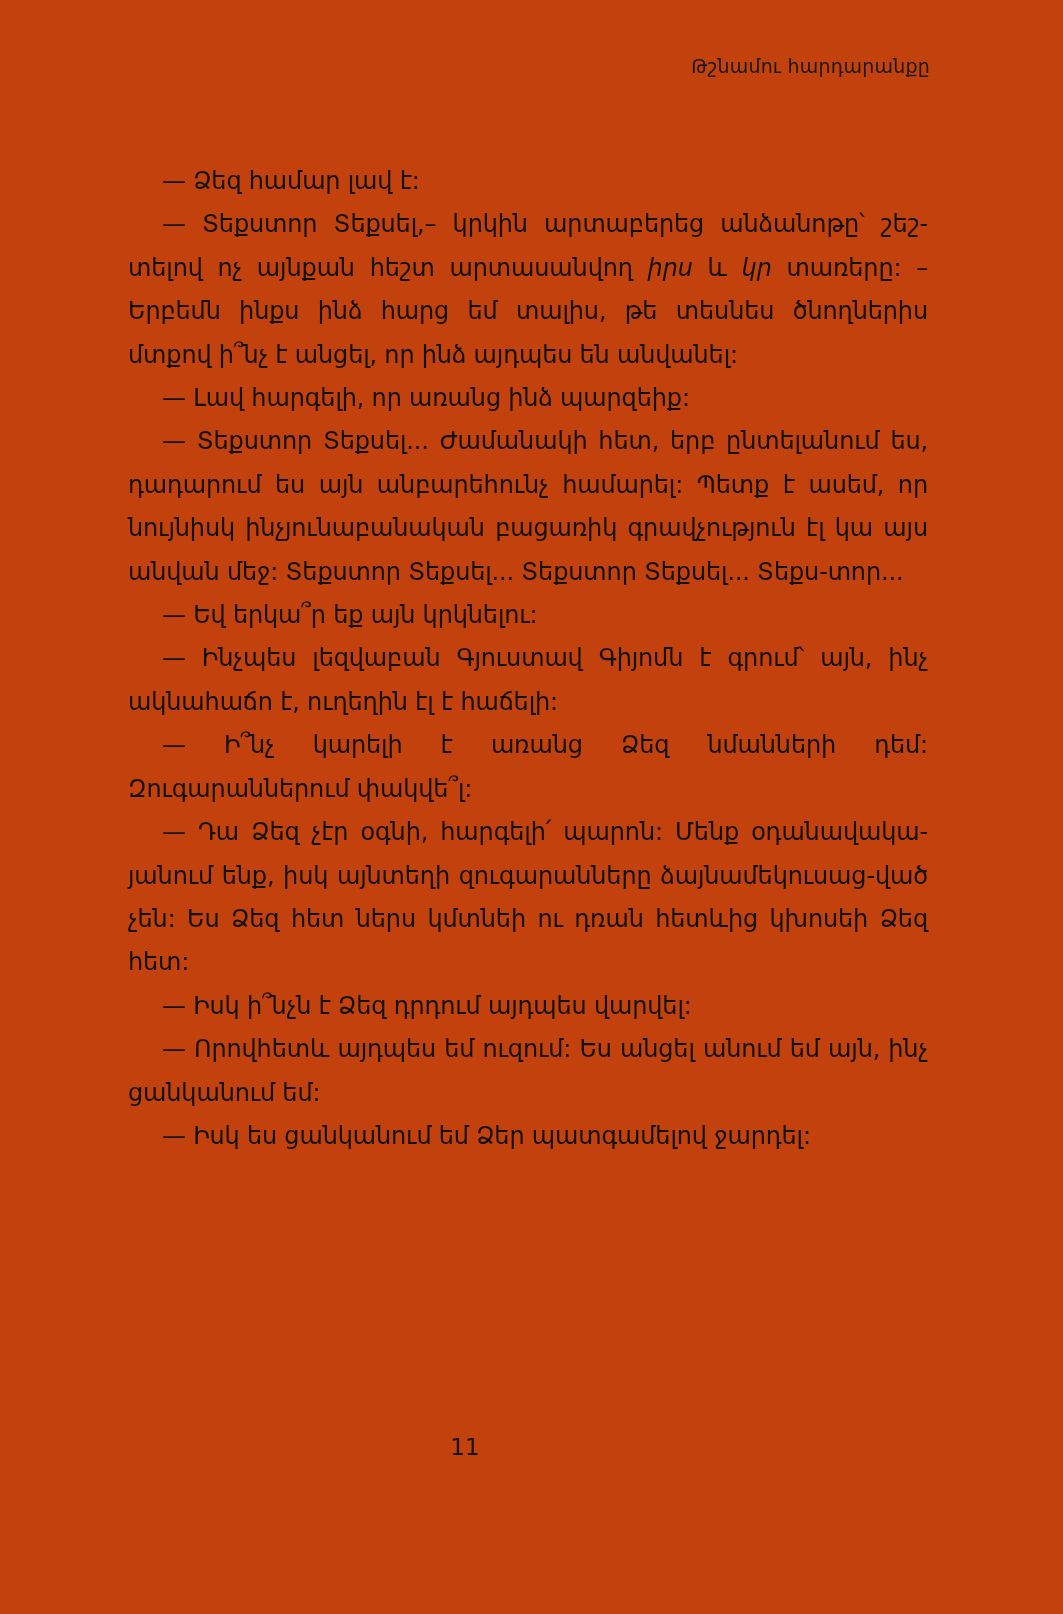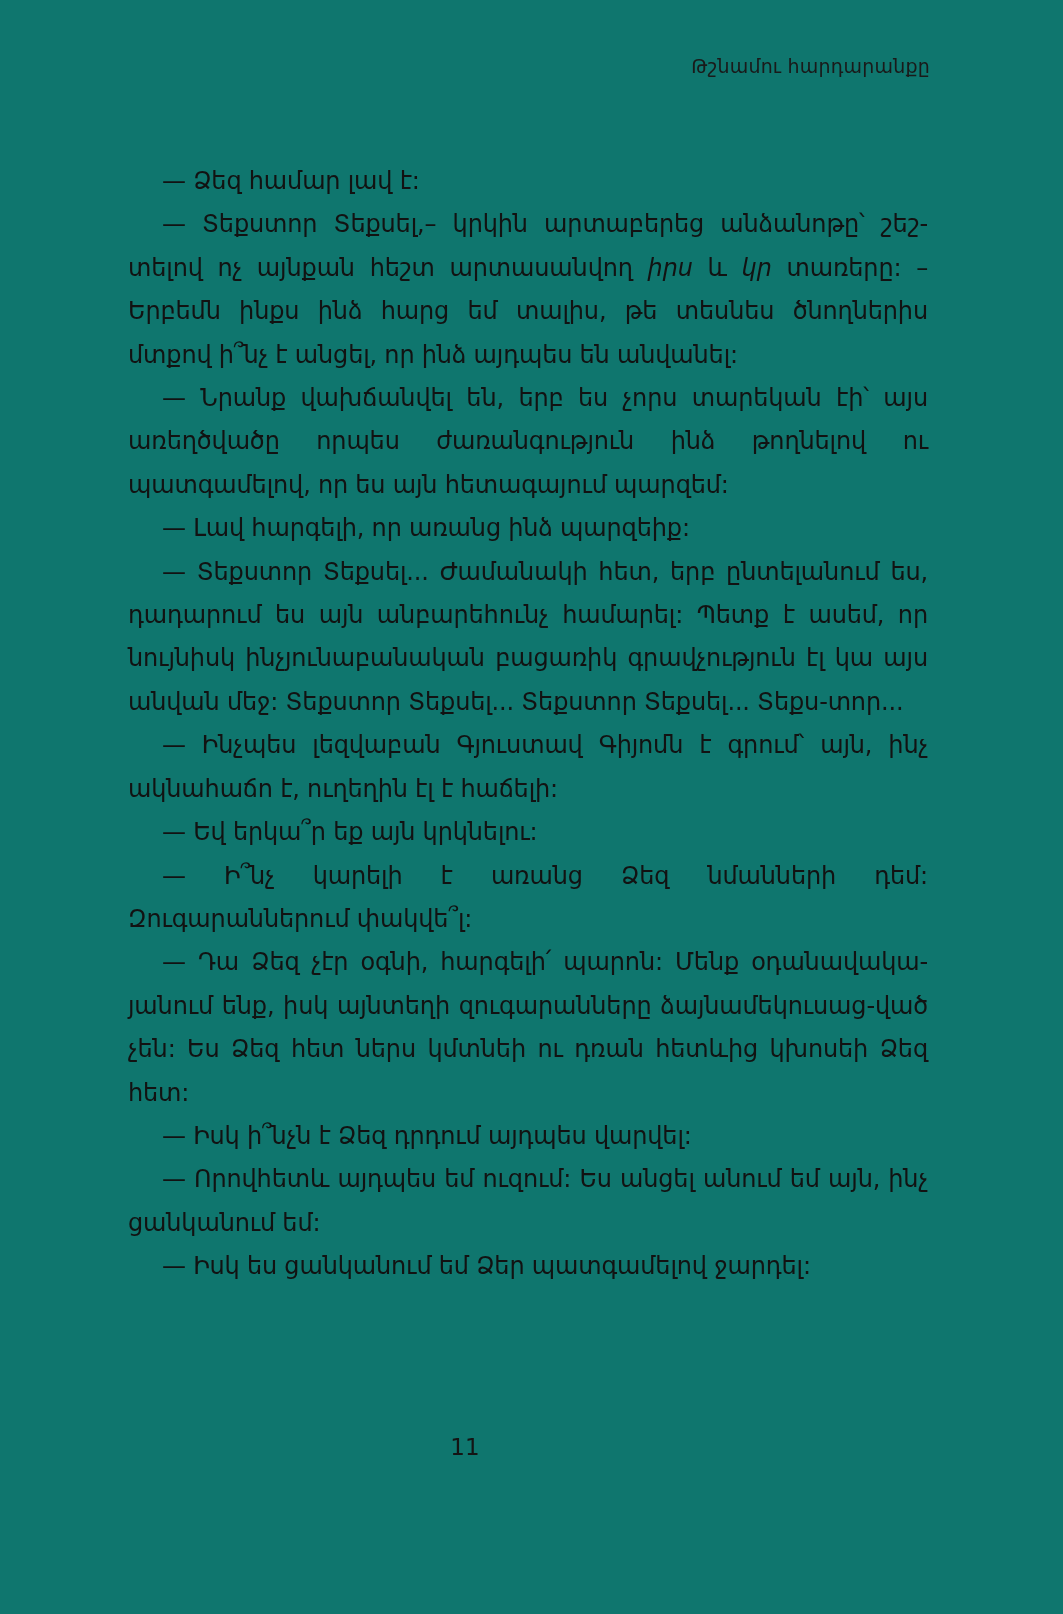--- a/index.html
+++ b/index.html
@@ -10,21 +10,21 @@
   }
   body {
     font-family: "DejaVu Sans", sans-serif;
     color: #111111;
   }
   .page {
     position: relative;
     width: 1063px;
     height: 1614px;
     margin: 0 auto;
-    background: #0f766e;
+    background: #c2410c;
     box-sizing: border-box;
     overflow: hidden;
   }
   .running-head {
     position: absolute;
     top: 55px;
     right: 133px;
     font-family: "DejaVu Sans", sans-serif;
     font-size: 19px;
     letter-spacing: 0.2px;
@@ -72,29 +72,28 @@
 
   <div class="running-head">Թշնամու հարդարանքը</div>
 
   <div class="text-block">
 
     <p class="para">— Ձեզ համար լավ է:</p>
 
     <p class="para"><span>— Տեքստոր Տեքսել,– կրկին արտաբերեց անձանոթը՝ շեշ-տելով ոչ այնքան հեշտ արտասանվող </span><span class="em">իրս</span><span> և </span><span class="em">կր</span><span> տառերը: – Երբեմն ինքս ինձ հարց եմ տալիս, թե տեսնես ծնողներիս մտքով ի՞նչ է անցել, որ ինձ այդպես են անվանել:</span></p>
 
 
-    <p class="para">— Նրանք վախճանվել են, երբ ես չորս տարեկան էի՝ այս առեղծվածը որպես ժառանգություն ինձ թողնելով ու պատգամելով, որ ես այն հետագայում պարզեմ:</p>
 
     <p class="para">— Լավ հարգելի, որ առանց ինձ պարզեիք:</p>
 
     <p class="para">— Տեքստոր Տեքսել... Ժամանակի հետ, երբ ընտելանում ես, դադարում ես այն անբարեհունչ համարել: Պետք է ասեմ, որ նույնիսկ ինչյունաբանական բացառիկ գրավչություն էլ կա այս անվան մեջ: Տեքստոր Տեքսել... Տեքստոր Տեքսել... Տեքս-տոր...</p>
 
+    <p class="para">— Եվ երկա՞ր եք այն կրկնելու:</p>
+
     <p class="para">— Ինչպես լեզվաբան Գյուստավ Գիյոմն է գրում՝ այն, ինչ ակնահաճո է, ուղեղին էլ է հաճելի:</p>
-
-    <p class="para">— Եվ երկա՞ր եք այն կրկնելու:</p>
 
     <p class="para">— Ի՞նչ կարելի է առանց Ձեզ նմանների դեմ: Զուգարաններում փակվե՞լ:</p>
 
     <p class="para">— Դա Ձեզ չէր օգնի, հարգելի՛ պարոն: Մենք օդանավակա-յանում ենք, իսկ այնտեղի զուգարանները ձայնամեկուսաց-ված չեն: Ես Ձեզ հետ ներս կմտնեի ու դռան հետևից կխոսեի Ձեզ հետ:</p>
 
     <p class="para">— Իսկ ի՞նչն է Ձեզ դրդում այդպես վարվել:</p>
 
     <p class="para">— Որովհետև այդպես եմ ուզում: Ես անցել անում եմ այն, ինչ ցանկանում եմ:</p>
 
     <p class="para">— Իսկ ես ցանկանում եմ Ձեր պատգամելով ջարդել:</p>

